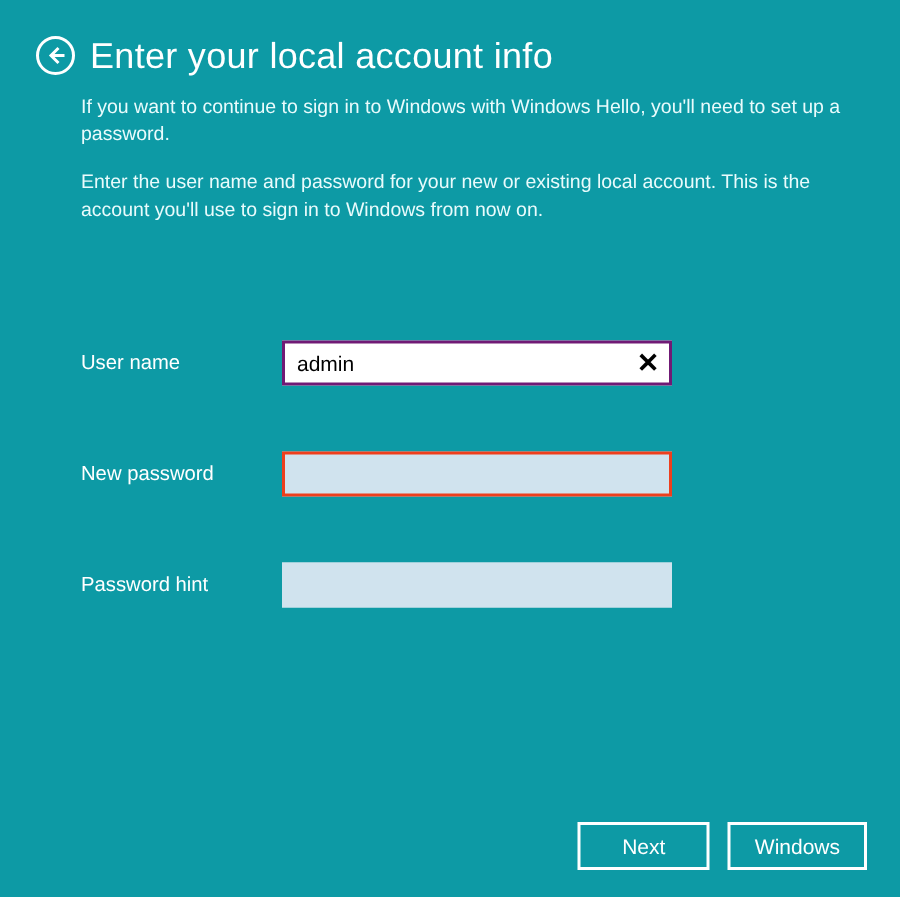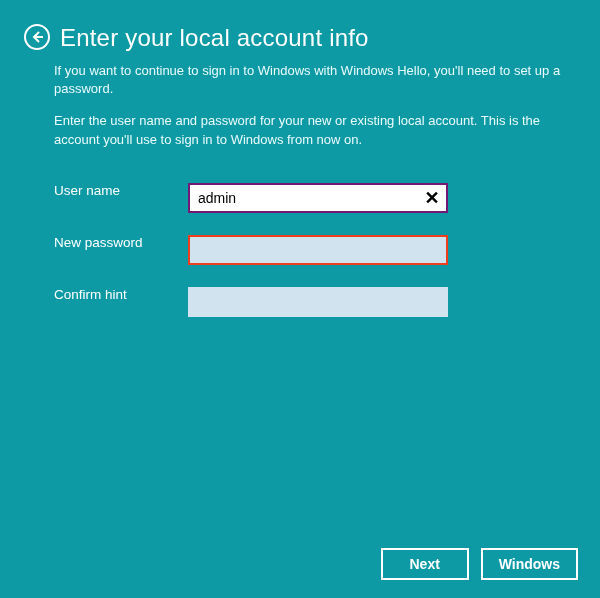--- a/index.html
+++ b/index.html
@@ -41,22 +41,23 @@
     line-height: 1.4;
     font-weight: 400;
     color: #e9fbfc;
   }
   .desc p { margin-bottom: 14px; }
   .form {
     padding: 20px 28px 0 54px;
   }
   .row {
     display: flex;
-    align-items: flex-start;
+    align-items: center;
     margin-bottom: 22px;
+    margin-top: 44px;
   }
   .row-label {
     width: 134px;
     font-size: 13.5px;
     color: #fff;
     flex-shrink: 0;
   }
   .input-wrap {
     position: relative;
     width: 260px;
@@ -103,21 +104,20 @@
   .btn {
     min-width: 88px;
     height: 32px;
     background: transparent;
     border: 2px solid #fff;
     color: #fff;
     font-size: 14px;
     padding: 0 16px;
     cursor: pointer;
     font-family: inherit;
-    font-weight: bold;
   }
 </style>
 </head>
 <body>
 
 <div class="header">
   <div class="back-btn">
     <span>
       <svg width="14" height="14" viewBox="0 0 14 14">
           <path d="M9 2 L4 7 L9 12" stroke="#fff" stroke-width="2" fill="none"></path>
@@ -146,21 +146,21 @@
 
   <div class="row">
     <div class="row-label">New password</div>
     <div class="input-wrap">
       <input class="txt error-look" type="password" value="" style="">
     </div>
   </div>
 
 
   <div class="row">
-    <div class="row-label">Confirm hint</div>
+    <div class="row-label">Password hint</div>
     <div class="input-wrap">
       <input class="txt muted" type="text" value="" style="">
     </div>
   </div>
 </div>
 
 <div class="footer">
   <button class="btn">Next</button>
   <button class="btn">Windows</button>
 </div>

